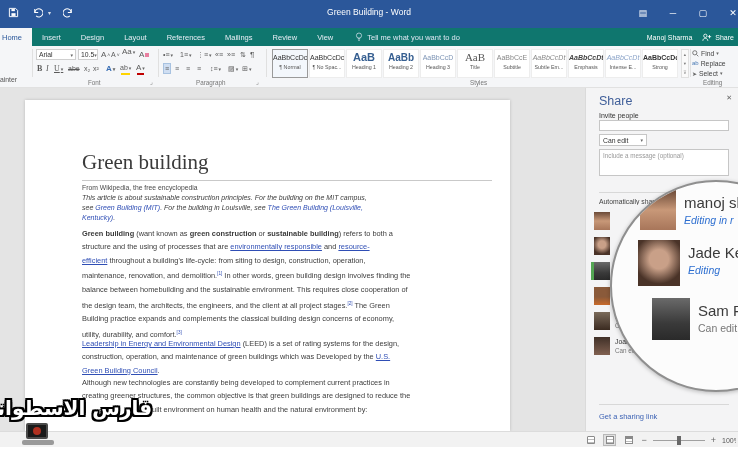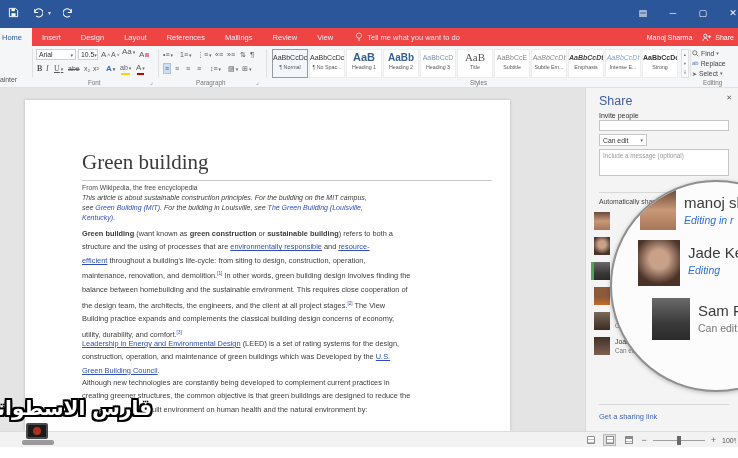--- a/index.html
+++ b/index.html
@@ -11,21 +11,21 @@
   
   .titlebar { position:absolute; left:0; top:0; width:738px; height:28px; background:#2b579a; color:#fff; }
   .qat { position:absolute; left:6px; top:5px; display:flex; gap:10px; align-items:center; }
   .qat .qbtn { width:14px; height:14px; display:flex; align-items:center; justify-content:center; }
   .qat svg { width:11px; height:11px; }
   .qat .caret { font-size:6px; margin-left:-6px; opacity:.8; }
   .tb-title { position:absolute; left:0; right:0; top:7px; text-align:center; font-size:8.5px; color:#fff; }
   .winctl { position:absolute; right:-10px; top:0; display:flex; }
   .winctl .wbtn { width:30px; height:26px; display:flex; align-items:center; justify-content:center; font-size:9px; color:#fff; }
   
-  .tabrow { position:absolute; left:0; top:28px; width:738px; height:18px; background:#ef4444; display:flex; align-items:stretch; }
+  .tabrow { position:absolute; left:0; top:28px; width:738px; height:18px; background:#0f766e; display:flex; align-items:stretch; }
   .tab { color:#e8edf5; font-size:7.5px; padding:0 10px; display:flex; align-items:center; }
   .tab.active { background:#f5f6f8; color:#2b579a; margin-left:-22px; padding-left:24px; }
   .tellme { display:flex; align-items:center; gap:4px; color:#dfe7f3; font-size:7.5px; padding-left:12px; }
   .tellme svg { width:8px; height:10px; }
   .tabrow-right { position:absolute; right:4px; top:0; height:18px; display:flex; align-items:center; gap:10px; color:#fff; font-size:7px; }
   .sharebtn { display:flex; align-items:center; gap:3px; }
   .sharebtn svg { width:10px; height:9px; }
   
   .ribbon { position:absolute; left:0; top:46px; width:738px; height:42px; background:#f5f6f8; border-bottom:1px solid #e1e1e1; font-size:7px; color:#444; }
   .grp-divider { position:absolute; top:3px; bottom:10px; width:1px; background:#e0e0e0; }
@@ -154,20 +154,21 @@
           </svg>
       </span>
       <span class="caret">▾</span>
       <span class="qbtn">
         <svg viewBox="0 0 16 16">
             <path d="M12 3v5H7" fill="none" stroke="#fff" stroke-width="1.5"></path>
             <path d="M12 8a6 6 0 1 0-2 5" fill="none" stroke="#fff" stroke-width="1.5"></path>
           </svg>
       </span>
     </div>
+    <div class="tb-title">Green Building - Word</div>
     <div class="winctl">
       <span class="wbtn">▤</span>
       <span class="wbtn">─</span>
       <span class="wbtn">▢</span>
       <span class="wbtn">✕</span>
     </div>
   </div>
 
   <div class="tabrow">
     <div id="tabs-holder" style="display:flex;">
@@ -332,21 +333,21 @@
               <div class="dline"><span>This article is about sustainable construction principles. For the building on the MIT campus,</span></div>
               <div class="dline"><span>see </span><span class="seg-link">Green Building (MIT)</span><span>. For the building in Louisville, see </span><span class="seg-link">The Green Building (Louisville,</span></div>
               <div class="dline"><span class="seg-link">Kentucky)</span><span>.</span></div>
             </div>
             <div class="block para1">
               <div class="dline"><span class="seg-b">Green building</span><span> (want known as </span><span class="seg-b">green construction</span><span> or </span><span class="seg-b">sustainable building</span><span>) refers to both a</span></div>
               <div class="dline"><span>structure and the using of processes that are </span><span class="seg-linku">environmentally responsible</span><span> and </span><span class="seg-linku">resource-</span></div>
               <div class="dline"><span class="seg-linku">efficient</span><span> throughout a building's life-cycle: from siting to design, construction, operation,</span></div>
               <div class="dline"><span>maintenance, renovation, and demolition.</span><span class="seg-sup">[1]</span><span> In other words, green building design involves finding the</span></div>
               <div class="dline"><span>balance between homebuilding and the sustainable environment. This requires close cooperation of</span></div>
-              <div class="dline"><span>the design team, the architects, the engineers, and the client at all project stages.</span><span class="seg-sup">[2]</span><span> The View</span></div>
+              <div class="dline"><span>the design team, the architects, the engineers, and the client at all project stages.</span><span class="seg-sup">[2]</span><span> The Green</span></div>
               <div class="dline"><span>Building practice expands and complements the classical building design concerns of economy,</span></div>
               <div class="dline"><span>utility, durability, and comfort.</span><span class="seg-sup">[3]</span></div>
             </div>
             <div class="block para2">
               <div class="dline"><span class="seg-linku">Leadership in Energy and Environmental Design</span><span> (LEED) is a set of rating systems for the design,</span></div>
               <div class="dline"><span>construction, operation, and maintenance of green buildings which was Developed by the </span><span class="seg-linku">U.S.</span></div>
               <div class="dline"><span class="seg-linku">Green Building Council</span><span>.</span></div>
             </div>
             <div class="block para3">
               <div class="dline"><span>Although new technologies are constantly being developed to complement current practices in</span></div>

